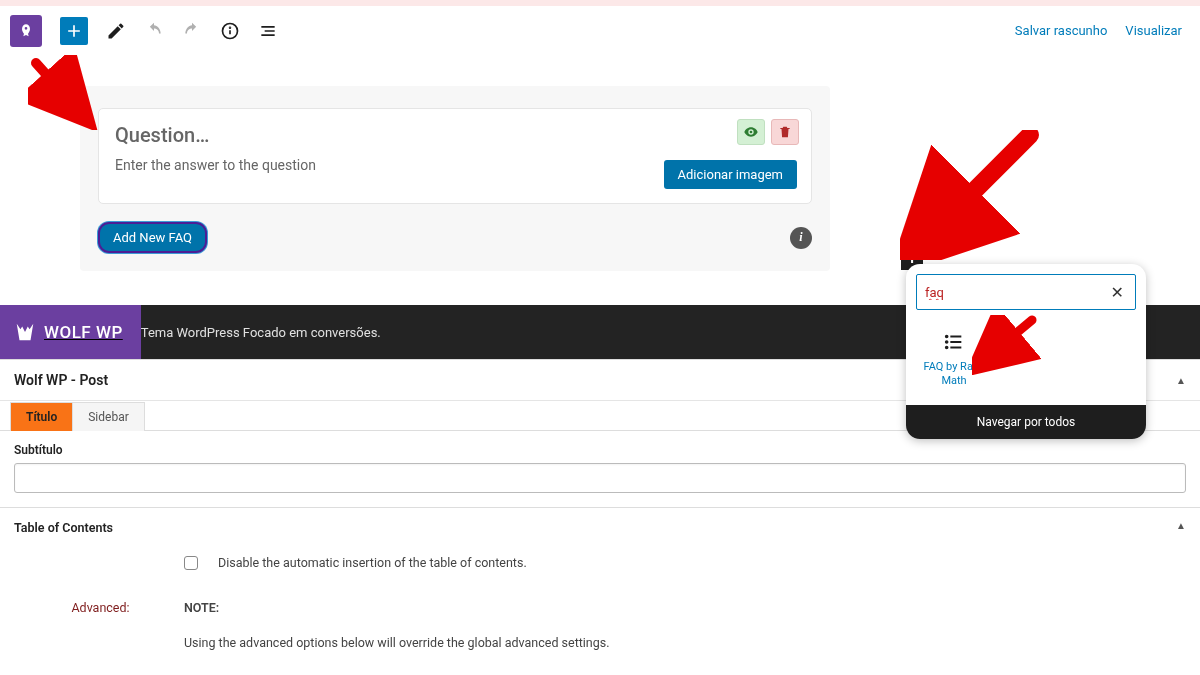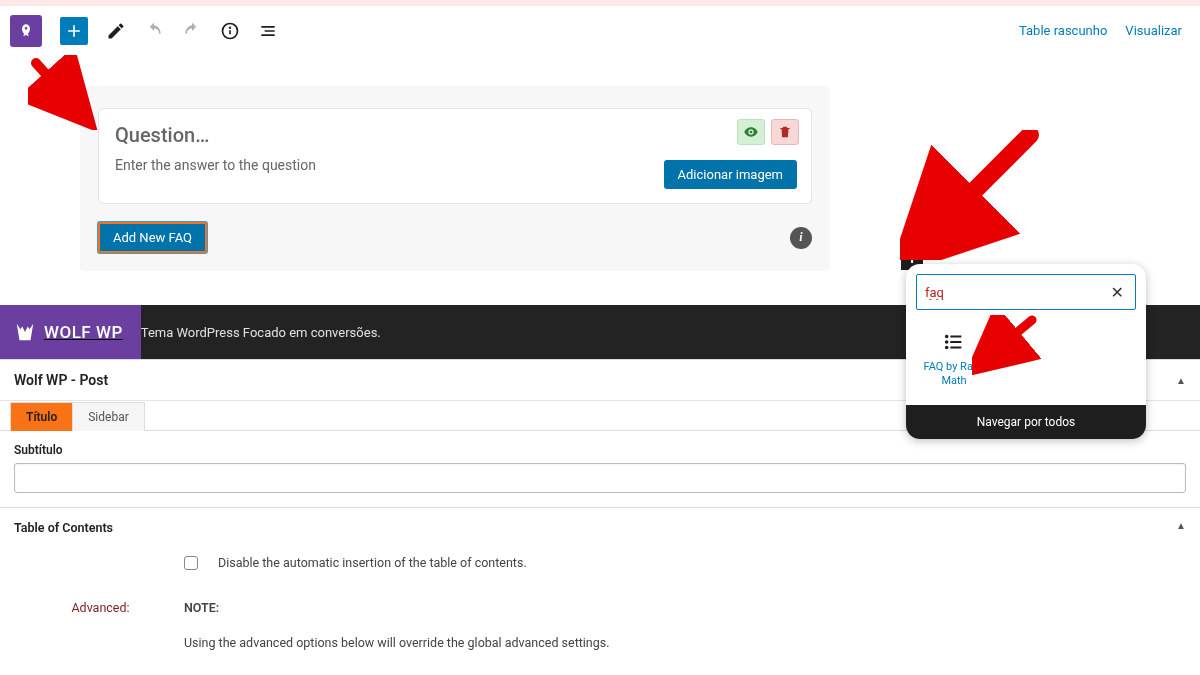--- a/index.html
+++ b/index.html
@@ -22,21 +22,21 @@
 .canvas { padding: 30px 0 0 0; }
 .faq-wrap { margin: 0 auto 0 80px; width: 750px; background: #f7f7f7; border-radius: 4px; padding: 22px 18px 18px 18px; position: relative; }
 .faq-card { background: #fff; border: 1px solid #e5e5e5; border-radius: 5px; padding: 14px 16px 30px 16px; position: relative; }
 .faq-question { font-size: 20px; color: #666; font-weight: 500; margin-bottom: 10px; }
 .faq-answer { font-size: 14px; color: #666; }
 .faq-actions-top { position: absolute; top: 10px; right: 12px; display: flex; gap: 6px; }
 .eye-btn { width: 28px; height: 26px; background: #d4f0d4; border: 1px solid #c0e0c0; border-radius: 3px; display: flex; align-items: center; justify-content: center; color: #2e7d32; cursor: pointer; }
 .trash-btn { width: 28px; height: 26px; background: #f8d7d7; border: 1px solid #e8b8b8; border-radius: 3px; display: flex; align-items: center; justify-content: center; color: #b02a2a; cursor: pointer; }
 .add-image-btn { position: absolute; right: 14px; bottom: 14px; background: #0073aa; color: #fff; border: none; padding: 7px 14px; border-radius: 3px; font-size: 13px; cursor: pointer; }
 .faq-bottom { display: flex; align-items: center; margin-top: 18px; }
-.add-faq-btn { background: #0073aa; color: #fff; border: 2px solid #f97316; padding: 6px 13px; border-radius: 2px; font-size: 13px; cursor: pointer; box-shadow: 0 0 0 1px #3a9bd6; }
+.add-faq-btn { background: #0073aa; color: #fff; border: 2px solid #4c1d95; padding: 6px 13px; border-radius: 11px; font-size: 13px; cursor: pointer; box-shadow: 0 0 0 1px #3a9bd6; }
 .info-dot { margin-left: auto; width: 22px; height: 22px; background: #555; border-radius: 50%; display: flex; align-items: center; justify-content: center; color: #fff; font-size: 12px; font-weight: bold; font-style: italic; font-family: Georgia, serif; }
 
 
 .wolf-banner { display: flex; align-items: center; background: #232323; margin-top: 34px; height: 54px; }
 .wolf-left { background: #6b3fa0; height: 100%; display: flex; align-items: center; padding: 0 18px 0 14px; gap: 8px; text-decoration: underline; }
 .wolf-left svg { fill: #fff; }
 .wolf-title { color: #fff; font-size: 17px; font-weight: 500; letter-spacing: 0.5px; }
 .wolf-desc { color: #e0e0e0; font-size: 13px; }
 
 
@@ -117,21 +117,21 @@
         <line x1="12" y1="11" x2="12" y2="16"></line>
         <circle cx="12" cy="8" r="0.5" fill="currentColor"></circle>
       </svg>
   </div>
   <div class="tool-icon">
     <svg width="20" height="20" viewBox="0 0 24 24" fill="currentColor">
         <path d="M4 6h16v2H4zm4 5h12v2H8zm-4 5h16v2H4z"></path>
       </svg>
   </div>
   <div class="toolbar-right">
-    <span class="toolbar-link">Table rascunho</span>
+    <span class="toolbar-link">Salvar rascunho</span>
     <span class="toolbar-link">Visualizar</span>
   </div>
 </div>
 
 <div class="canvas">
   <div class="faq-wrap">
     <div class="faq-card">
       <div class="faq-actions-top">
         <div class="eye-btn">
           <svg width="16" height="16" viewBox="0 0 24 24" fill="currentColor">

